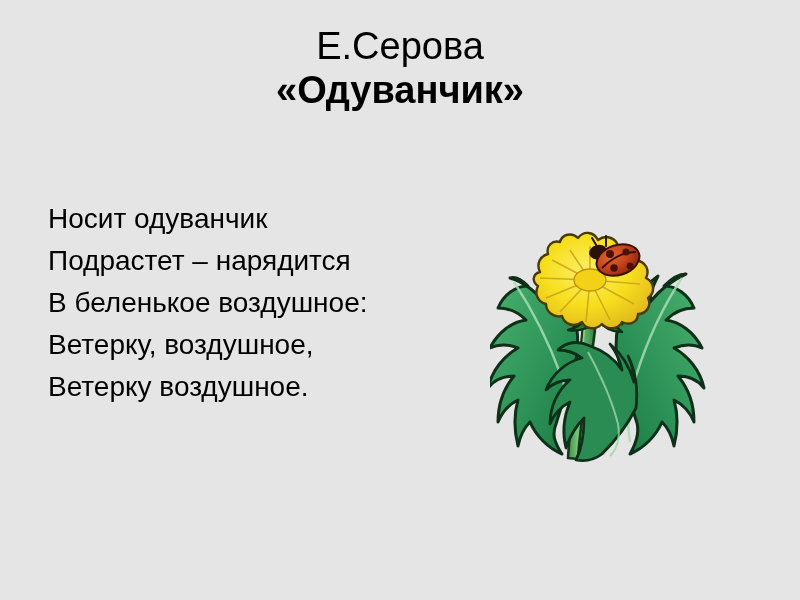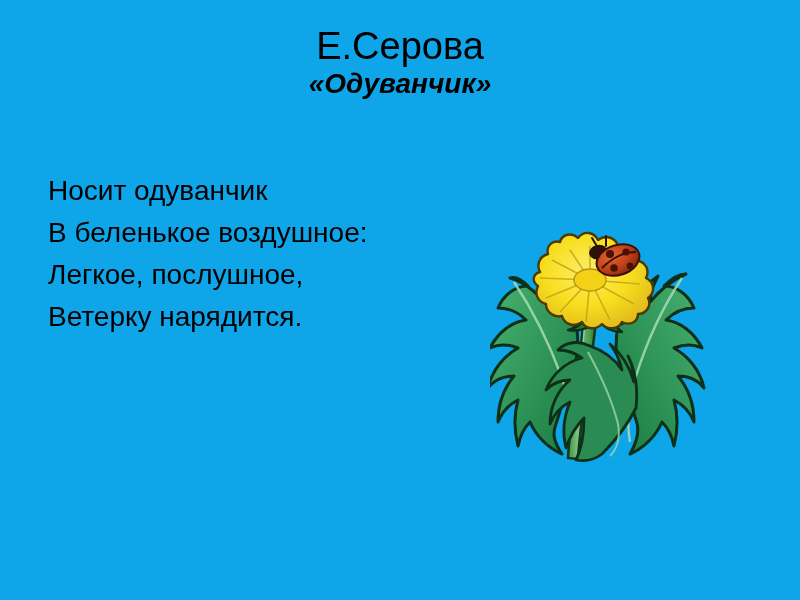--- a/index.html
+++ b/index.html
@@ -13,53 +13,52 @@
     height: 600px;
     overflow: hidden;
     font-family: "Liberation Sans", "DejaVu Sans", sans-serif;
     color: #000000;
     position: relative;
   }
   .slide {
     position: relative;
     width: 800px;
     height: 600px;
-    background: #0ea5e9;
+    background: #e5e5e5;
   }
 
   
   .title-block {
     position: absolute;
     left: 0;
     top: 24px;
     width: 800px;
     text-align: center;
     line-height: 1.16;
   }
   .title-line-1 {
     display: block;
     font-size: 38px;
     font-weight: 400;
     letter-spacing: 0px;
     color: #000000;
   }
   .title-line-2 {
     display: block;
-    font-size: 28px;
+    font-size: 38px;
     font-weight: 700;
     letter-spacing: 0px;
     color: #000000;
-    font-style: italic;
   }
 
   
   .poem-block {
     position: absolute;
     left: 48px;
-    top: 170px;
+    top: 198px;
     width: 400px;
   }
   .poem-line {
     display: block;
     font-size: 28px;
     font-weight: 400;
     line-height: 42px;
     color: #000000;
     white-space: nowrap;
   }
@@ -83,23 +82,24 @@
 
 <div class="slide">
 
   <div class="title-block">
     <span class="title-line-1">Е.Серова</span>
     <span class="title-line-2">«Одуванчик»</span>
   </div>
 
   <div class="poem-block">
     <span class="poem-line">Носит одуванчик</span>
+    <span class="poem-line">Подрастет – нарядится</span>
     <span class="poem-line">В беленькое воздушное:</span>
-    <span class="poem-line">Легкое, послушное,</span>
-    <span class="poem-line">Ветерку нарядится.</span>
+    <span class="poem-line">Ветерку, воздушное,</span>
+    <span class="poem-line">Ветерку воздушное.</span>
   </div>
 
   <div class="illustration">
     <svg viewBox="0 0 300 250" xmlns="http://www.w3.org/2000/svg">
       <defs>
         <linearGradient id="leafGrad" x1="0" y1="0" x2="1" y2="1">
           <stop offset="0%" stop-color="#49B271"></stop>
           <stop offset="55%" stop-color="#2E9458"></stop>
           <stop offset="100%" stop-color="#1B7A42"></stop>
         </linearGradient>

